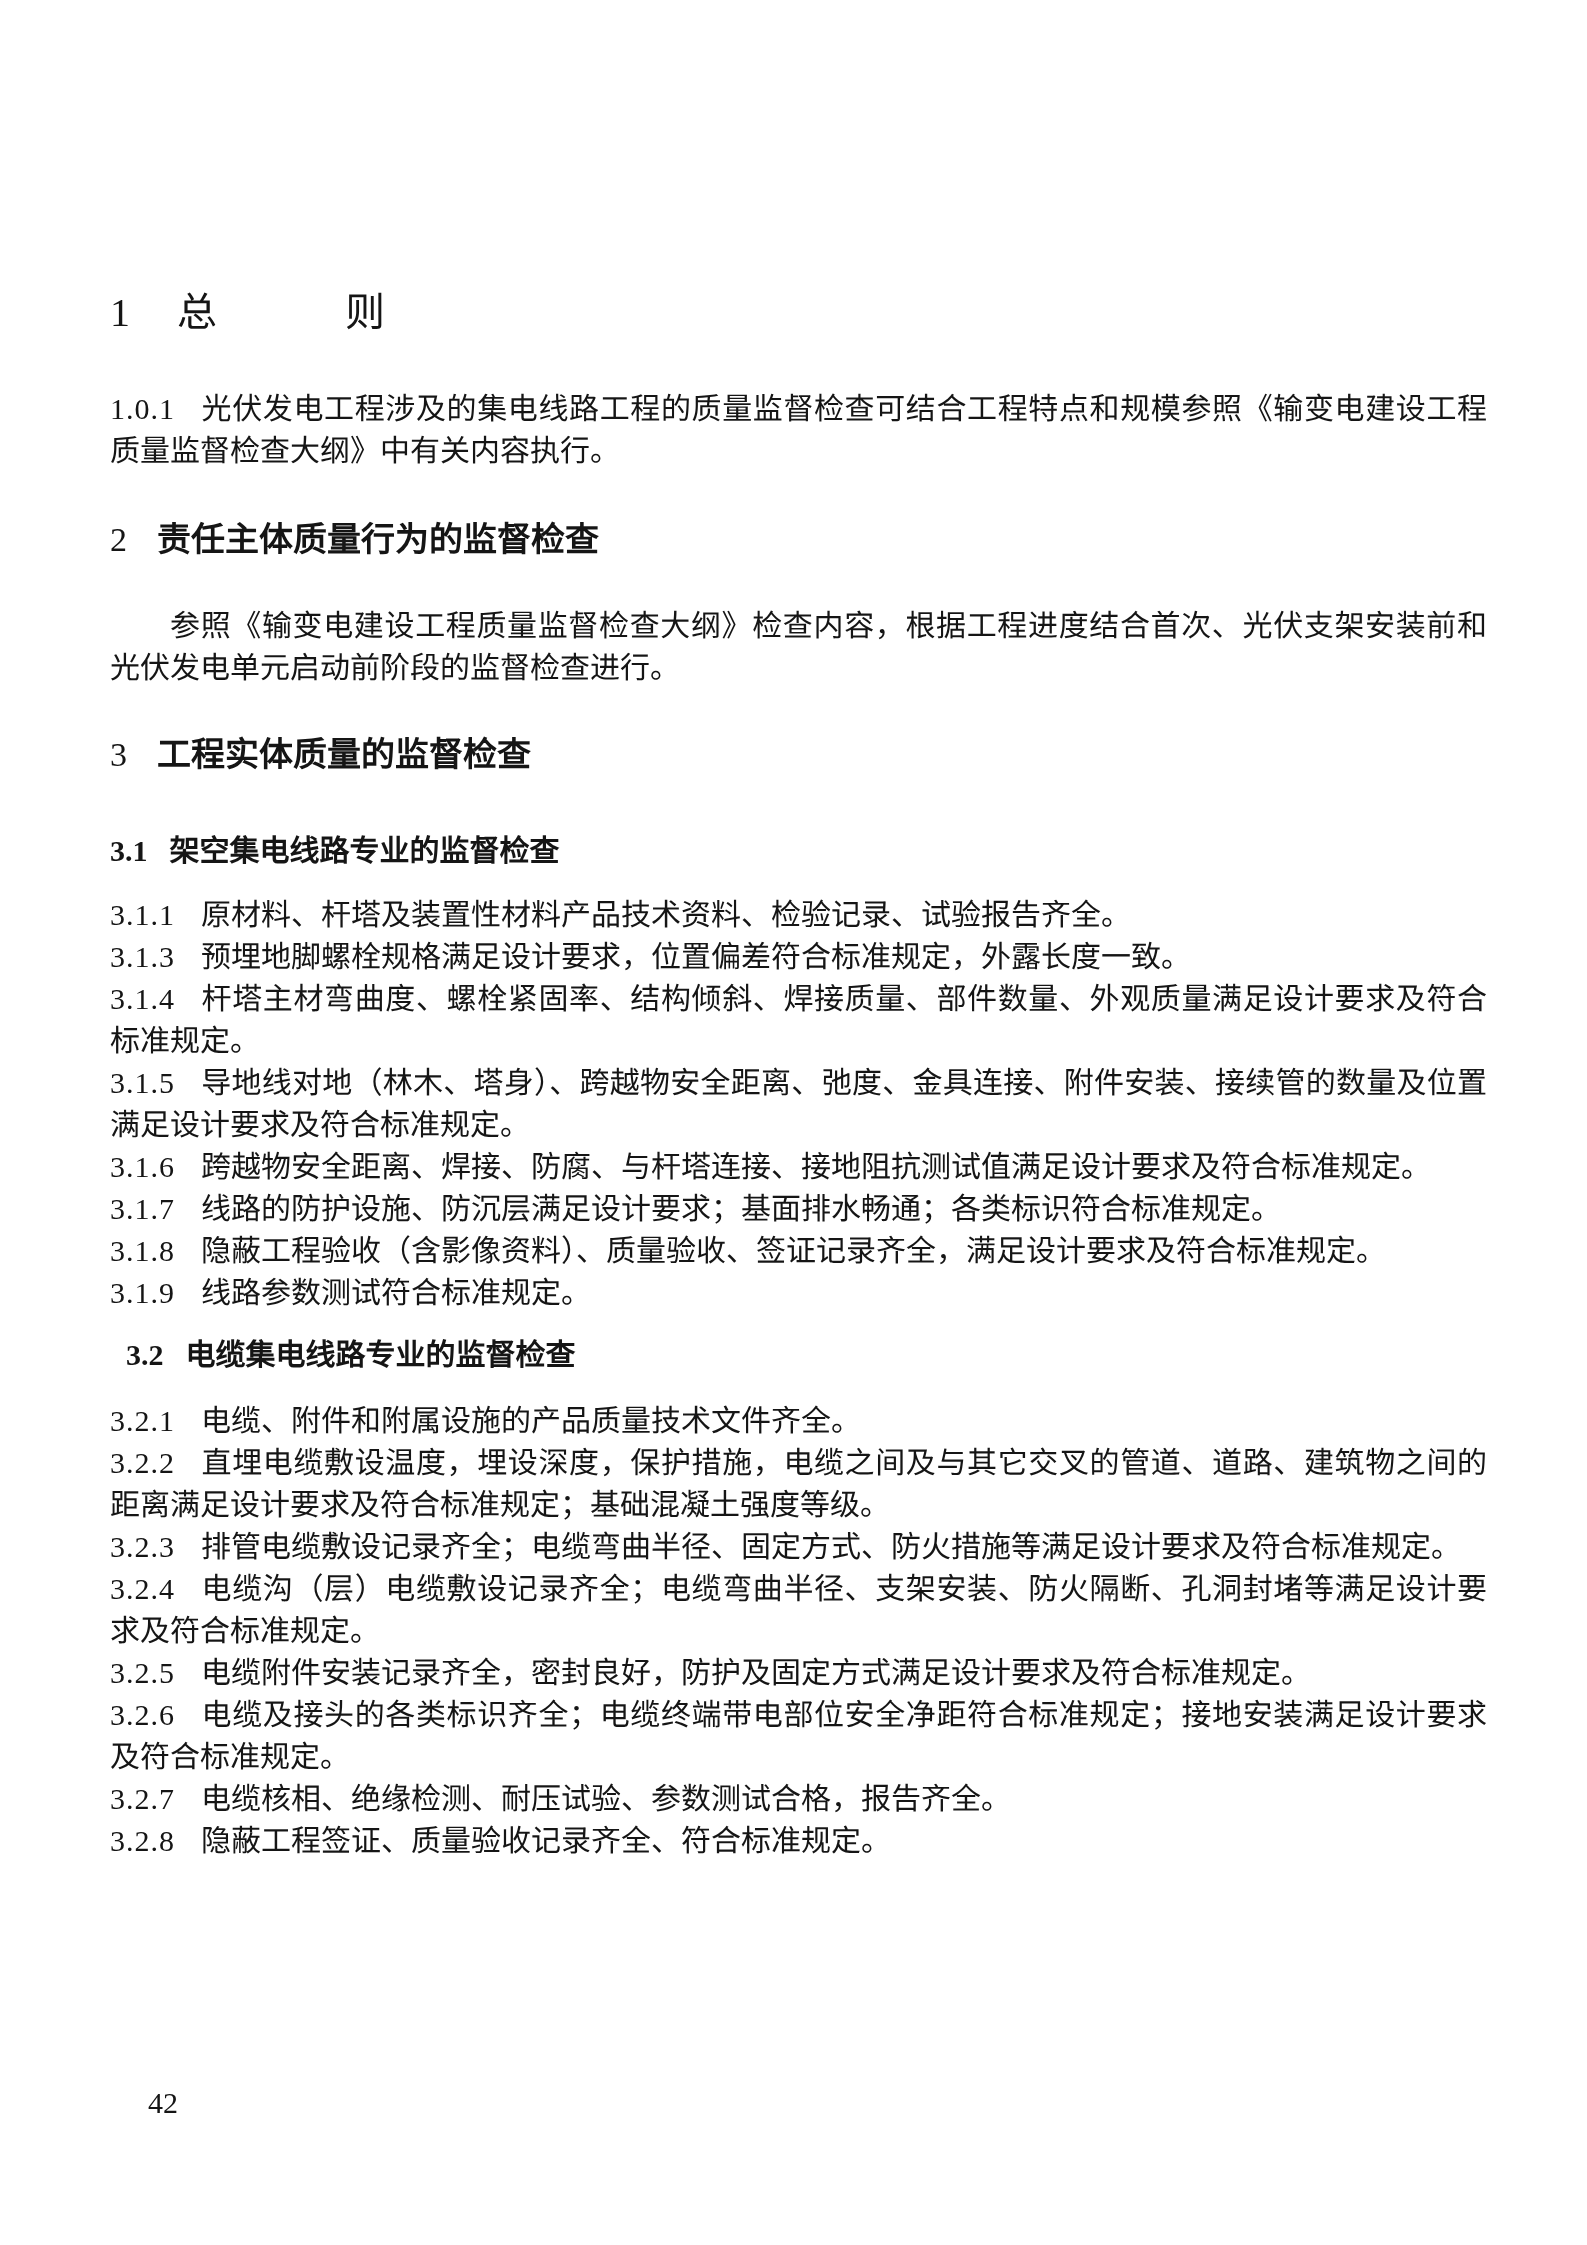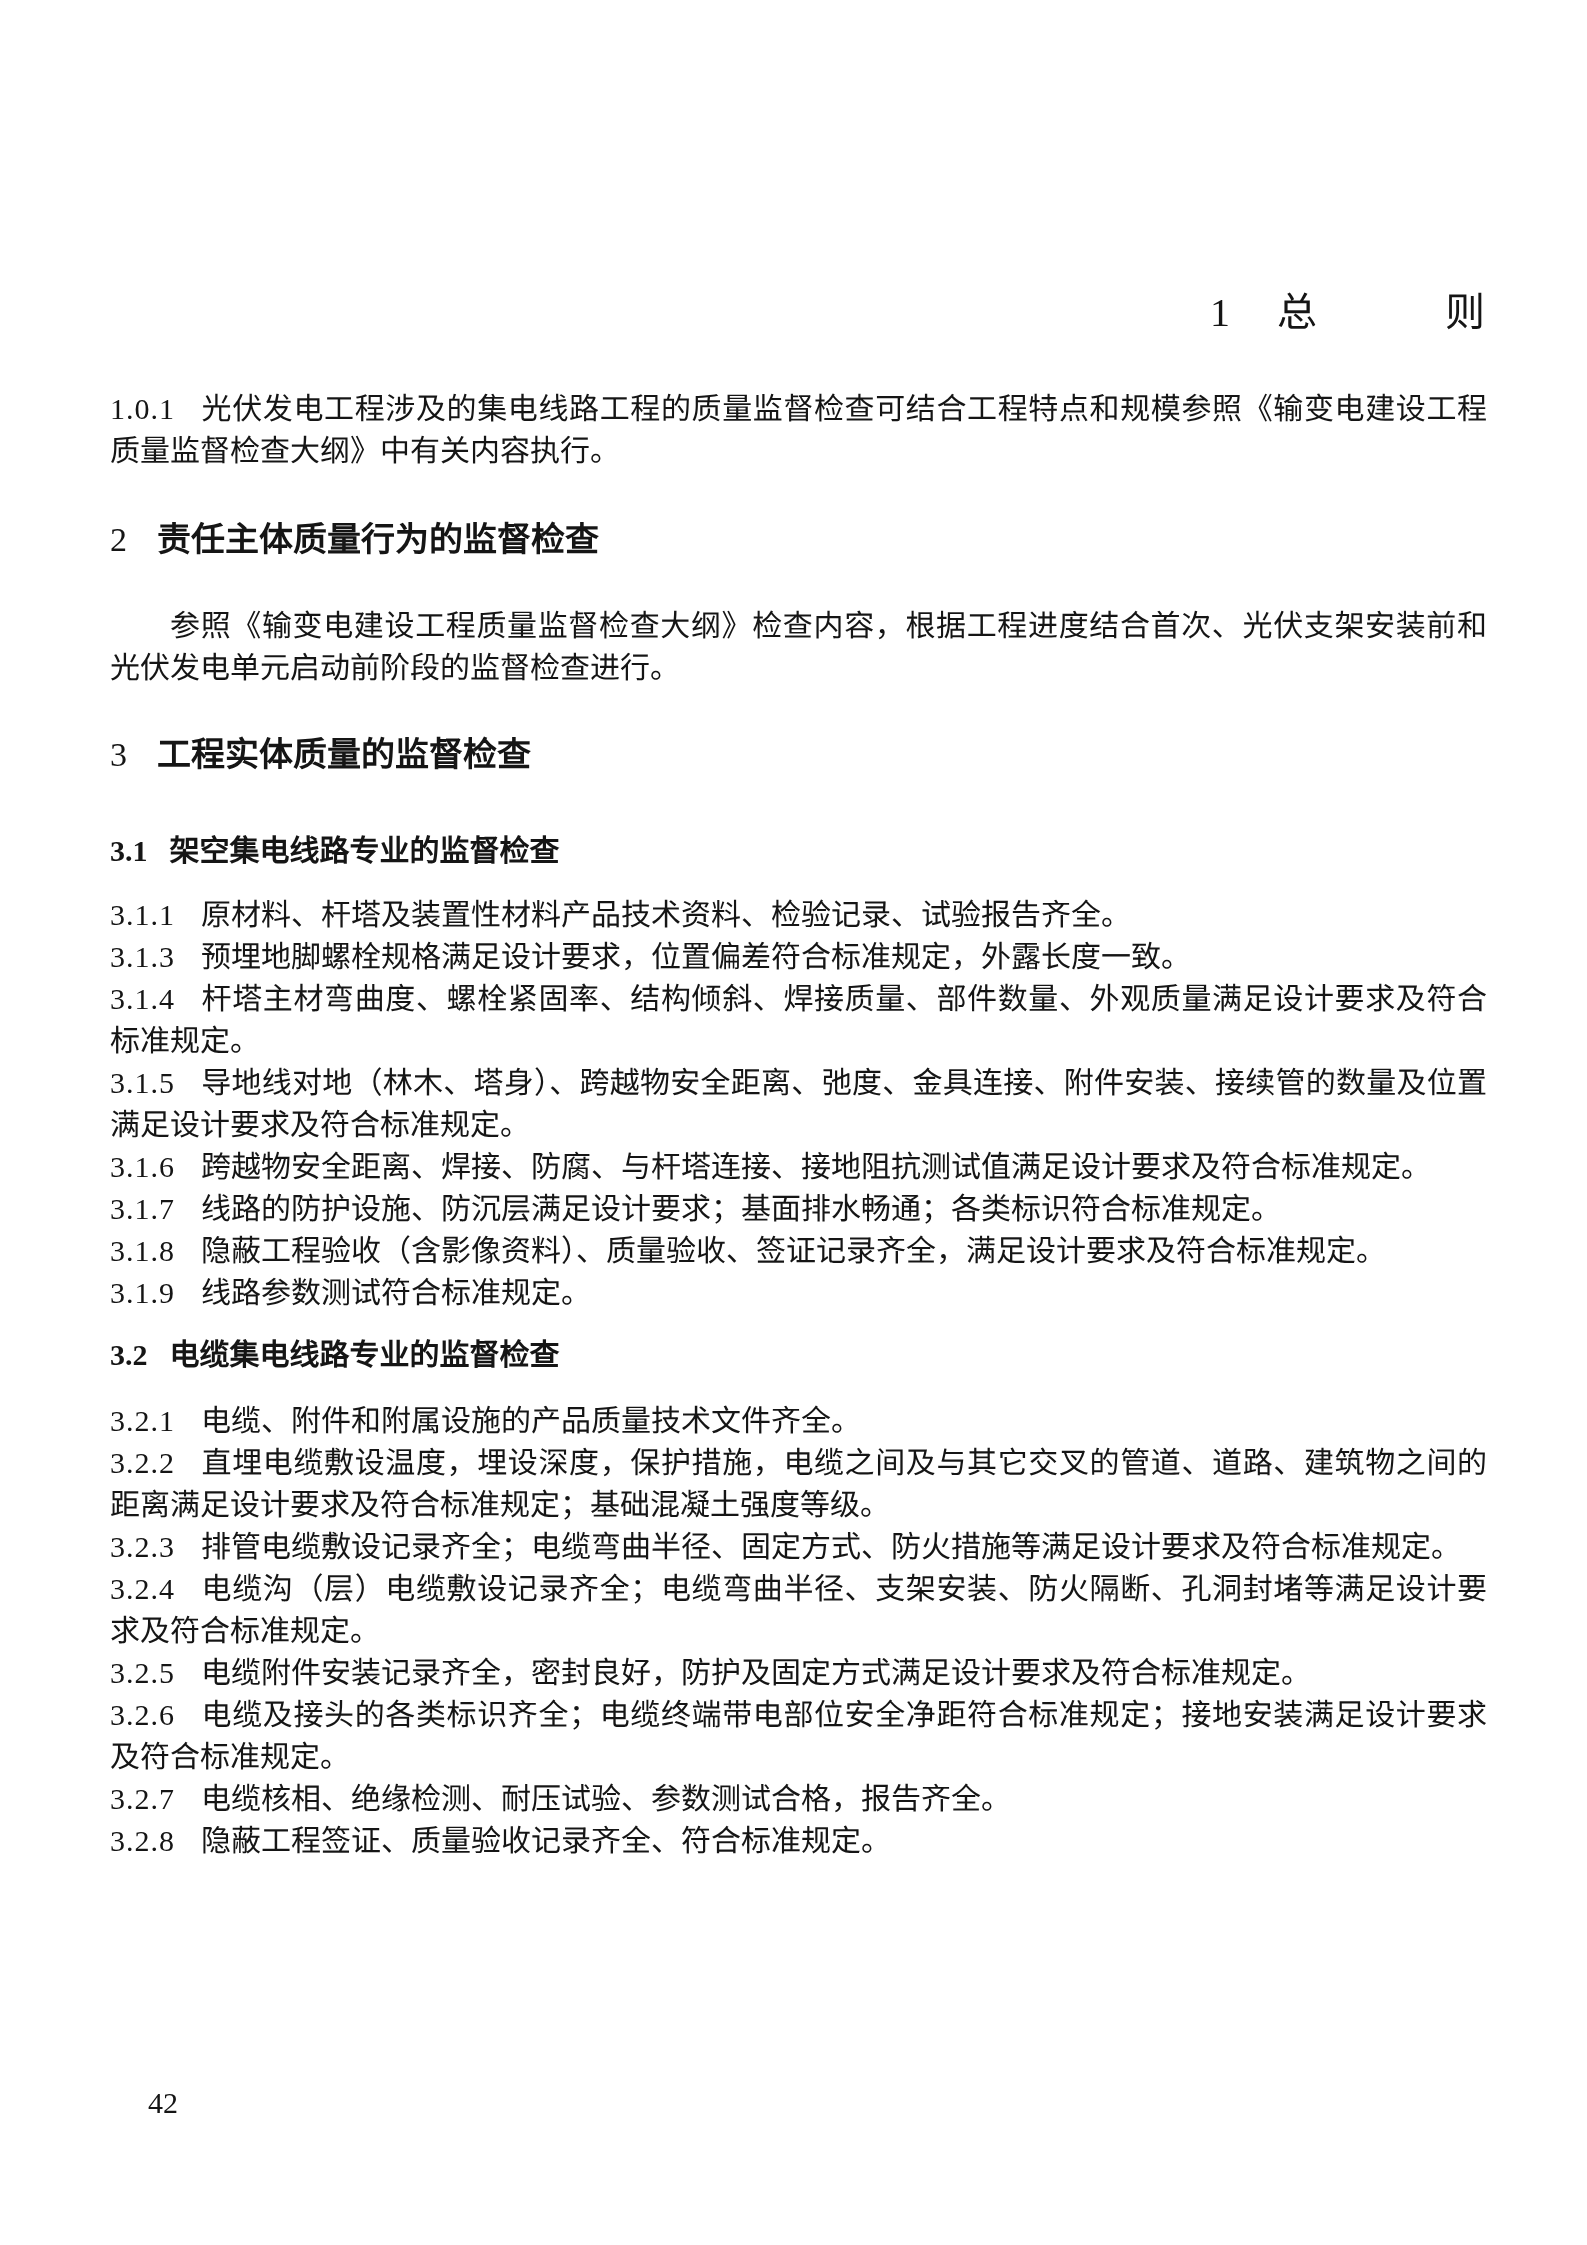--- a/index.html
+++ b/index.html
@@ -11,21 +11,21 @@
     color:#151515;
     font-family:"Liberation Serif","DejaVu Serif",serif;
     overflow:hidden;
   }
   .content { padding:0 100px 0 110px; }
 
   h1.ch-title {
     margin:288px 0 50px 0;
     font-size:40px; line-height:50px;
     font-weight:normal;
-    text-align:right;
+    text-align:left;
     letter-spacing:2px;
   }
   h1.ch-title .num { margin-right:45px; }
 
   h2.ch-title {
     font-size:34px; line-height:46px;
     font-weight:bold;
     font-family:"Liberation Sans","DejaVu Sans",sans-serif;
     margin:44px 0 42px 0;
   }
@@ -39,21 +39,21 @@
   h3.sec-title {
     font-size:30px; line-height:42px;
     font-weight:bold;
     font-family:"Liberation Sans","DejaVu Sans",sans-serif;
     margin:0 0 22px 0;
   }
   h3.sec-title .num {
     font-family:"Liberation Serif","DejaVu Serif",serif;
     margin-right:22px;
   }
-  h3.s32 { margin:20px 0 24px 0; }
+  h3.s32 { margin:20px 0 24px 16px; }
 
   p.clause {
     margin:0;
     font-size:30px; line-height:42px;
     text-align:justify;
   }
   p.clause .num { margin-right:26px; letter-spacing:1px; white-space:nowrap; }
 
   p.plain {
     margin:0;

